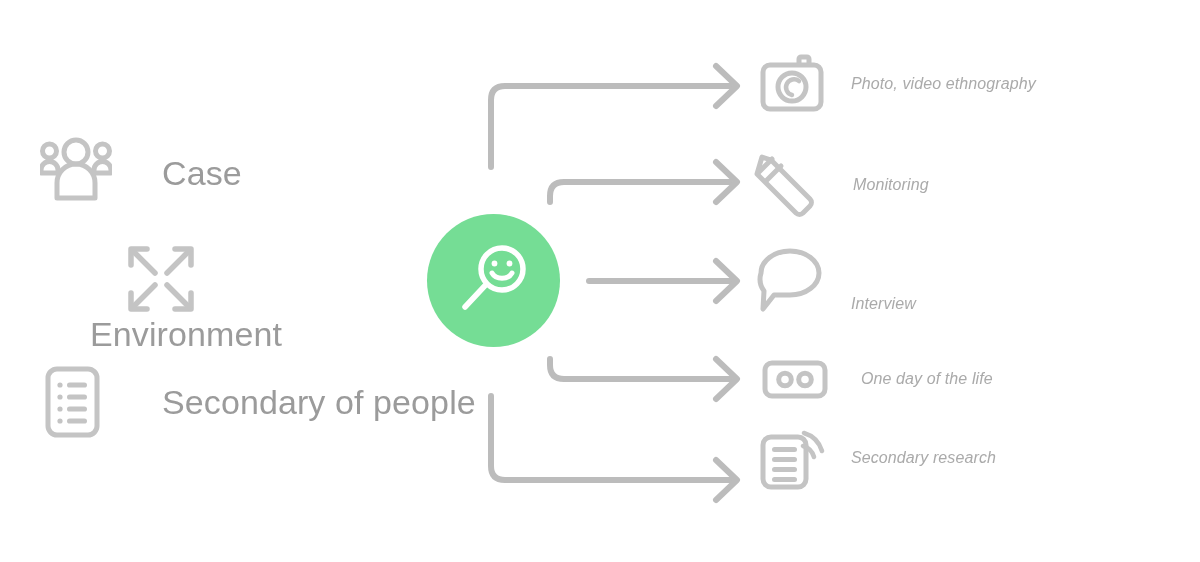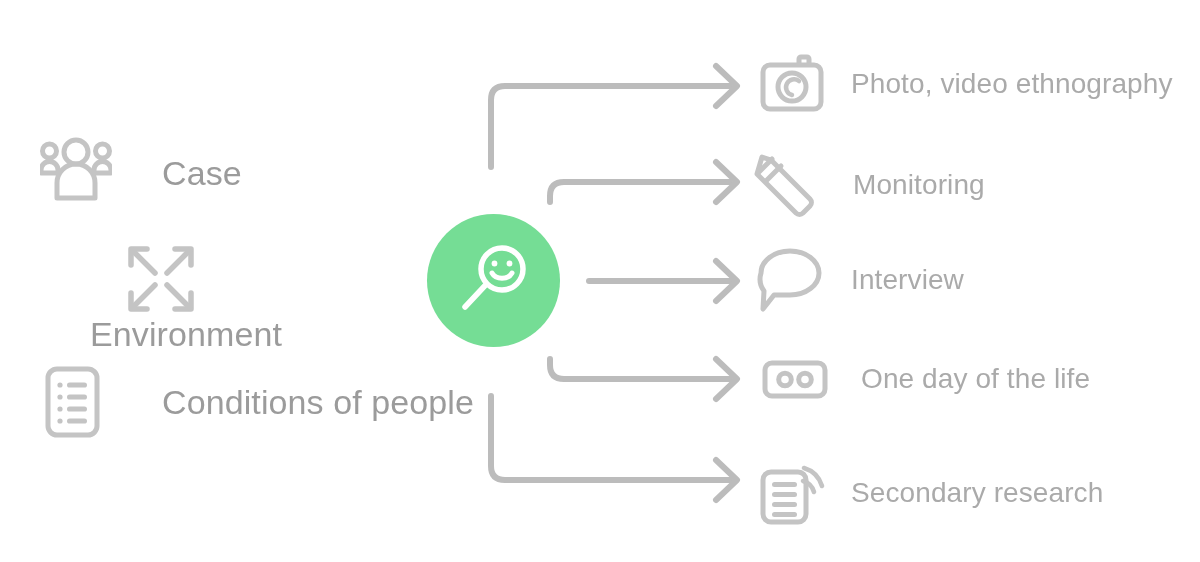--- a/index.html
+++ b/index.html
@@ -72,30 +72,31 @@
     align-items: center;
   }
   .right-icon {
     width: 66px;
     height: 66px;
     flex: 0 0 66px;
     display: block;
   }
   .right-label {
     margin-left: 26px;
-    font-size: 28px;
+    font-size: 16px;
     color: #aaaaaa;
     white-space: nowrap;
     letter-spacing: 0.1px;
+    font-style: italic;
   }
   #right-item-0 { left: 759px; top: 51px; }
   #right-item-1 { left: 752px; top: 152px; }
-  #right-item-2 { left: 757px; top: 247px; }
+  #right-item-2 { left: 757px; top: 247px; align-items: flex-end; }
   #right-item-3 { left: 762px; top: 346px; }
-  #right-item-4 { left: 759px; top: 460px; }
+  #right-item-4 { left: 759px; top: 425px; }
   #right-item-3 .right-label { margin-left: 33px; }
   #right-item-1 .right-label { margin-left: 35px; }
   #right-item-2 .right-label { margin-left: 28px; }
 </style>
 </head>
 <body style="background: rgb(255, 255, 255);">
 
 <div id="stage">
 
   <svg id="connectors" viewBox="0 0 1200 562">
@@ -155,21 +156,21 @@
         <circle cx="20" cy="19" r="2.6"></circle>
         <circle cx="20" cy="31" r="2.6"></circle>
         <circle cx="20" cy="43" r="2.6"></circle>
         <circle cx="20" cy="55" r="2.6"></circle>
         <rect x="27" y="16.4" width="20" height="5.2" rx="2.6"></rect>
         <rect x="27" y="28.4" width="20" height="5.2" rx="2.6"></rect>
         <rect x="27" y="40.4" width="20" height="5.2" rx="2.6"></rect>
         <rect x="27" y="52.4" width="20" height="5.2" rx="2.6"></rect>
       </g>
     </svg>
-    <div class="left-label" style="color: rgb(155, 155, 155);">Conditions of people</div>
+    <div class="left-label" style="color: rgb(155, 155, 155);">Secondary of people</div>
   </div>
 
   <div id="hub" style="background: rgb(117, 221, 149);">
     <svg id="hub-icon" viewBox="0 0 78 78">
       <g fill="none" stroke="#ffffff" stroke-width="5.5" stroke-linecap="round" stroke-linejoin="round">
         <circle cx="47" cy="27" r="21"></circle>
         <path d="M31.5,42 L10,65"></path>
         <circle cx="39.5" cy="21.5" r="2.9" fill="#ffffff" stroke="none"></circle>
         <circle cx="54.5" cy="21.5" r="2.9" fill="#ffffff" stroke="none"></circle>
         <path d="M37,31 a11,9 0 0 0 20,0" stroke-width="5"></path>

